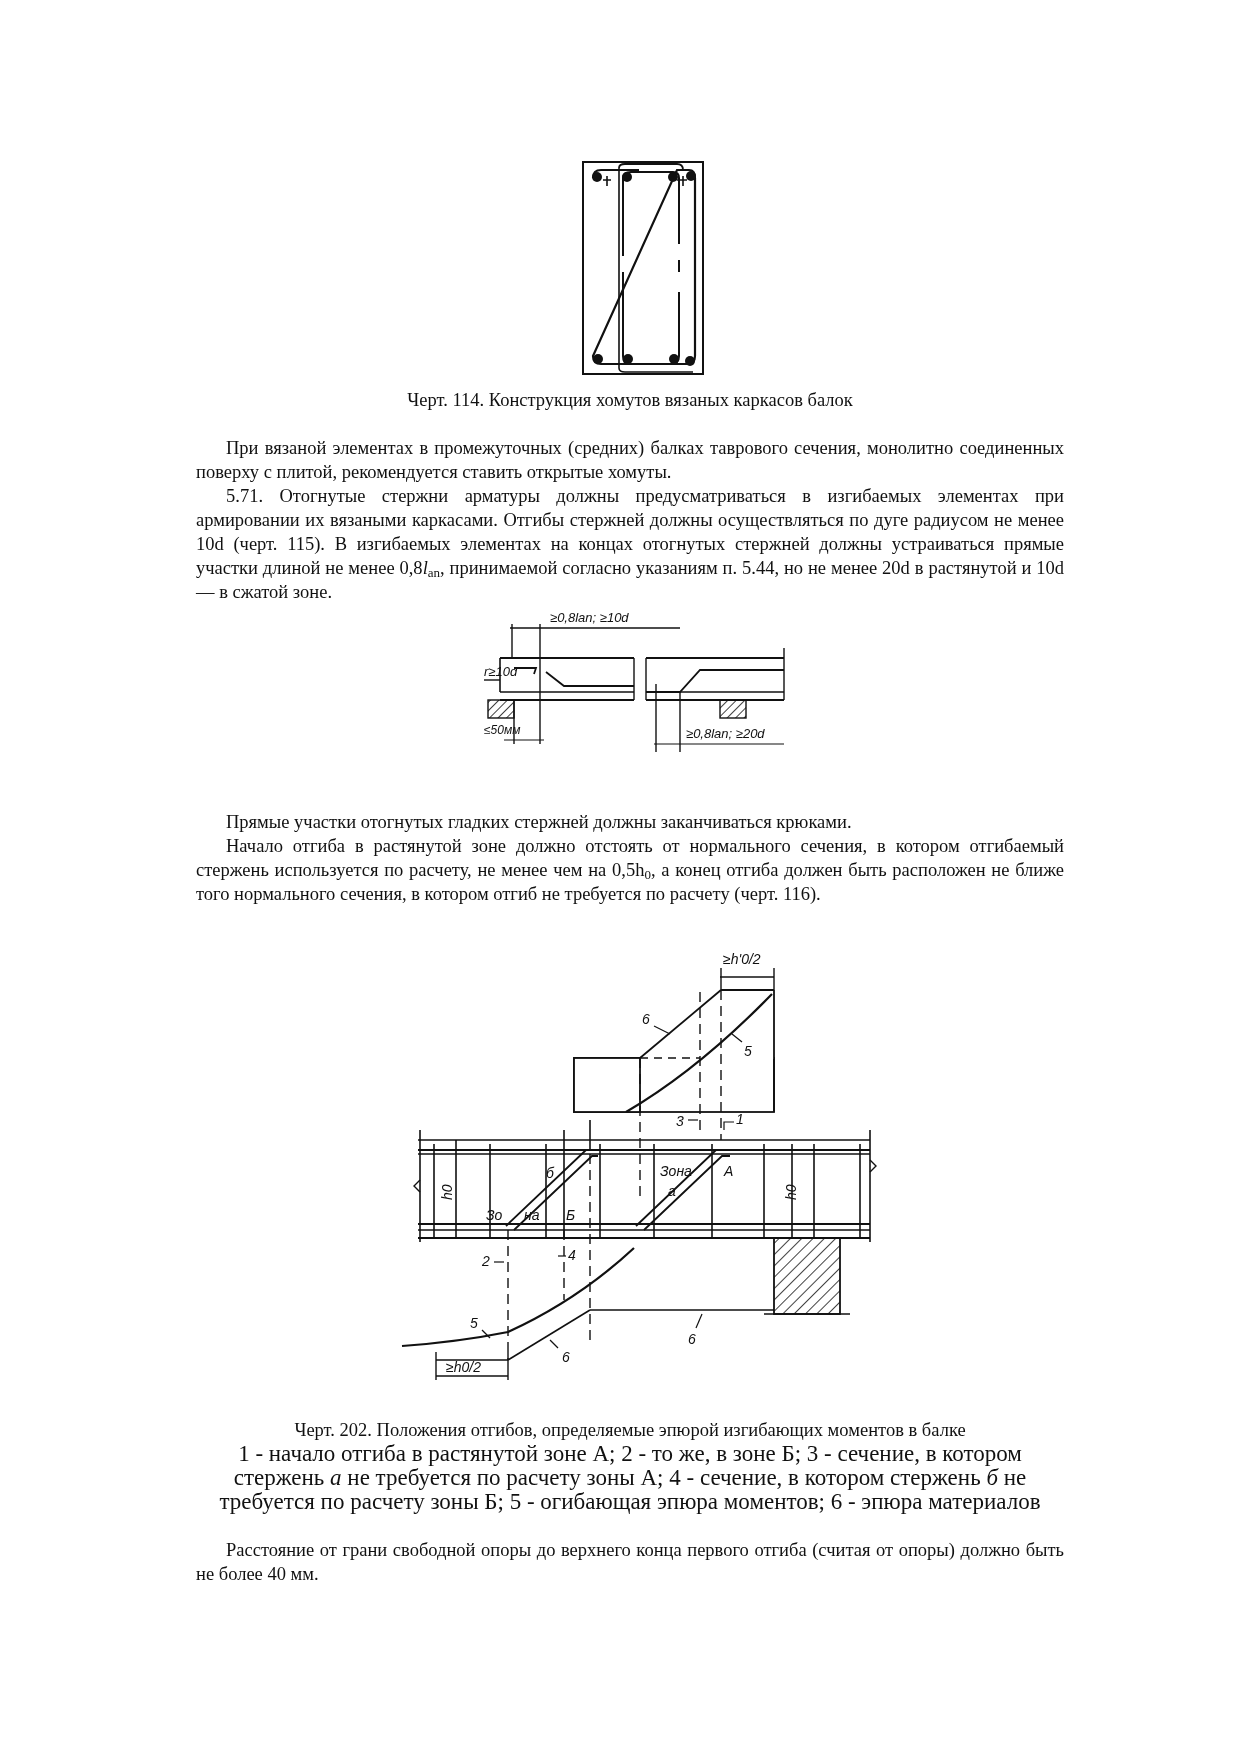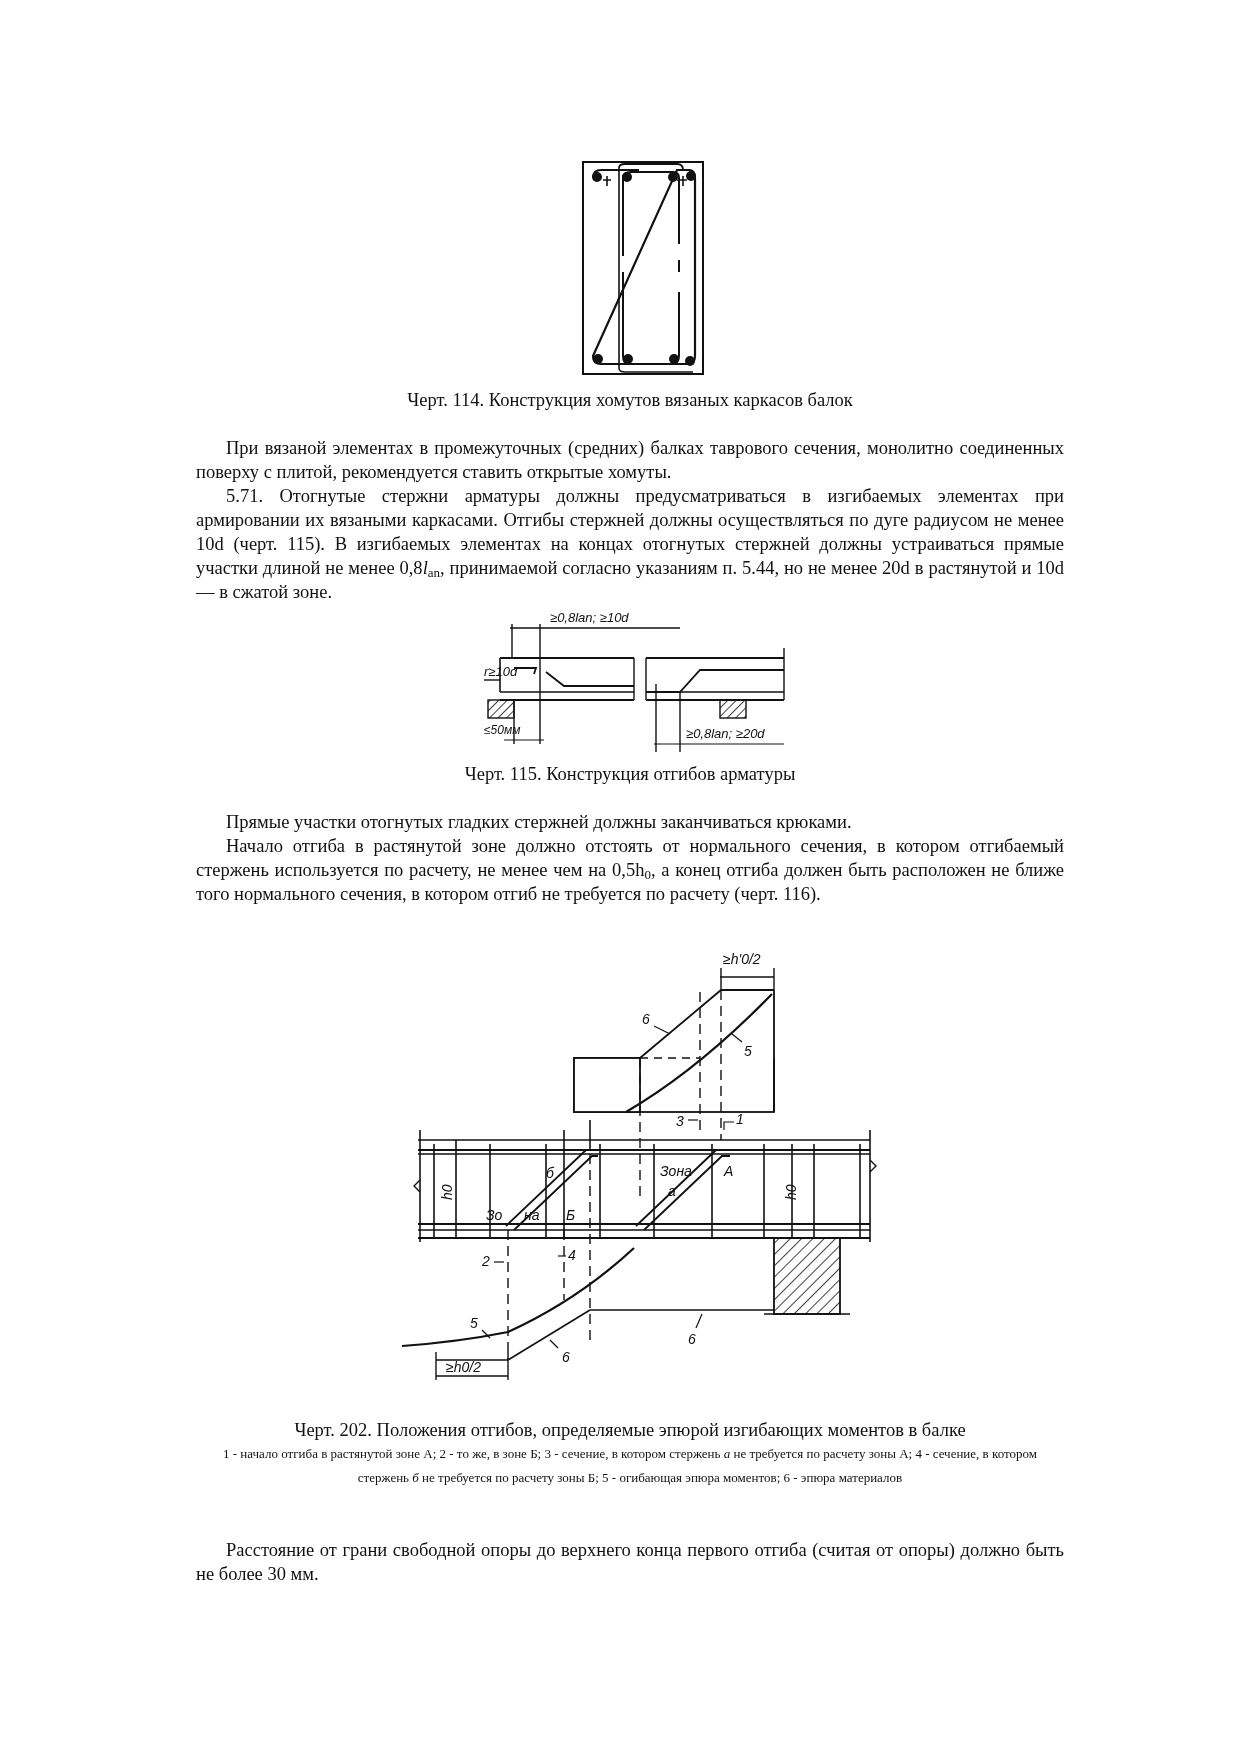--- a/index.html
+++ b/index.html
@@ -5,21 +5,21 @@
   html, body { margin: 0; padding: 0; background: #ffffff; }
   body { width: 1240px; height: 1755px; position: relative; overflow: hidden;
          font-family: "Liberation Serif", "DejaVu Serif", serif; color: #111; }
   .page { position: absolute; left: 8px; top: 0; width: 1232px; height: 1755px; }
   .fig { position: absolute; }
   .caption { position: absolute; left: 188px; width: 868px; text-align: center;
              font-size: 18.5px; line-height: 24px; }
   .para { position: absolute; left: 188px; width: 868px; font-size: 18.5px; line-height: 24px;
           text-align: justify; text-indent: 30px; }
   .legend { position: absolute; left: 188px; width: 868px; text-align: center;
-            font-size: 13px; line-height: 24px; }
+            font-size: 23px; line-height: 24px; }
   sub { font-size: 13px; vertical-align: -3px; line-height: 0; }
   svg text { font-family: "Liberation Sans", "DejaVu Sans", sans-serif; font-style: italic; fill: #111; }
 </style>
 </head>
 <body>
 
 <div class="page">
 
   <svg class="fig" style="left:565px; top:160px;" width="140" height="216" viewBox="0 0 140 216">
     <rect x="10" y="2" width="120" height="212" fill="none" stroke="#111" stroke-width="2"></rect>
@@ -77,21 +77,20 @@
     <line x1="172" y1="80" x2="172" y2="148" stroke="#111" stroke-width="1.4"></line>
     <line x1="196" y1="88" x2="196" y2="148" stroke="#111" stroke-width="1.4"></line>
     <line x1="170" y1="140" x2="300" y2="140" stroke="#111" stroke-width="1.2"></line>
     <text x="202" y="134" font-size="13">≥0,8lan; ≥20d</text>
     <defs>
       <pattern id="hatch115" width="6" height="6" patternUnits="userSpaceOnUse" patternTransform="rotate(45)">
         <line x1="0" y1="0" x2="0" y2="6" stroke="#111" stroke-width="1.6"></line>
       </pattern>
     </defs>
   </svg>
-  <div class="caption" style="top:762px;">Черт. 115. Конструкция отгибов арматуры</div>
 
   <div class="para" style="top:810px;">Прямые участки отогнутых гладких стержней должны заканчиваться крюками.</div>
   <div class="para" style="top:834px;"><span>Начало отгиба в растянутой зоне должно отстоять от нормального сечения, в котором отгибаемый стержень используется по расчету, не менее чем на 0,5h</span><sub>0</sub><span>, а конец отгиба должен быть расположен не ближе того нормального сечения, в котором отгиб не требуется по расчету (черт. 116).</span></div>
 
   <svg class="fig" style="left:390px; top:940px;" width="500" height="440" viewBox="0 0 500 440">
     <defs>
       <pattern id="hatch116" width="8" height="8" patternUnits="userSpaceOnUse" patternTransform="rotate(45)">
         <line x1="0" y1="0" x2="0" y2="8" stroke="#111" stroke-width="1.6"></line>
       </pattern>
     </defs>
@@ -185,15 +184,15 @@
     <line x1="84" y1="390" x2="92" y2="398" stroke="#111" stroke-width="1.2"></line>
     <text x="164" y="422" font-size="14">6</text>
     <line x1="152" y1="400" x2="160" y2="408" stroke="#111" stroke-width="1.2"></line>
     <text x="290" y="404" font-size="14">6</text>
     <line x1="298" y1="388" x2="304" y2="374" stroke="#111" stroke-width="1.2"></line>
   </svg>
 
   <div class="caption" style="top:1418px;">Черт. 202. Положения отгибов, определяемые эпюрой изгибающих моментов в балке</div>
   <div class="legend" style="top:1442px;"><span>1 - начало отгиба в растянутой зоне А; 2 - то же, в зоне Б; 3 - сечение, в котором стержень </span><i>а</i><span> не требуется по расчету зоны А; 4 - сечение, в котором стержень </span><i>б</i><span> не требуется по расчету зоны Б; 5 - огибающая эпюра моментов; 6 - эпюра материалов</span></div>
 
-  <div class="para" style="top:1538px;">Расстояние от грани свободной опоры до верхнего конца первого отгиба (считая от опоры) должно быть не более 30 мм.</div>
+  <div class="para" style="top:1538px;">Расстояние от грани свободной опоры до верхнего конца первого отгиба (считая от опоры) должно быть не более 40 мм.</div>
 
 </div>
 
 </body></html>

